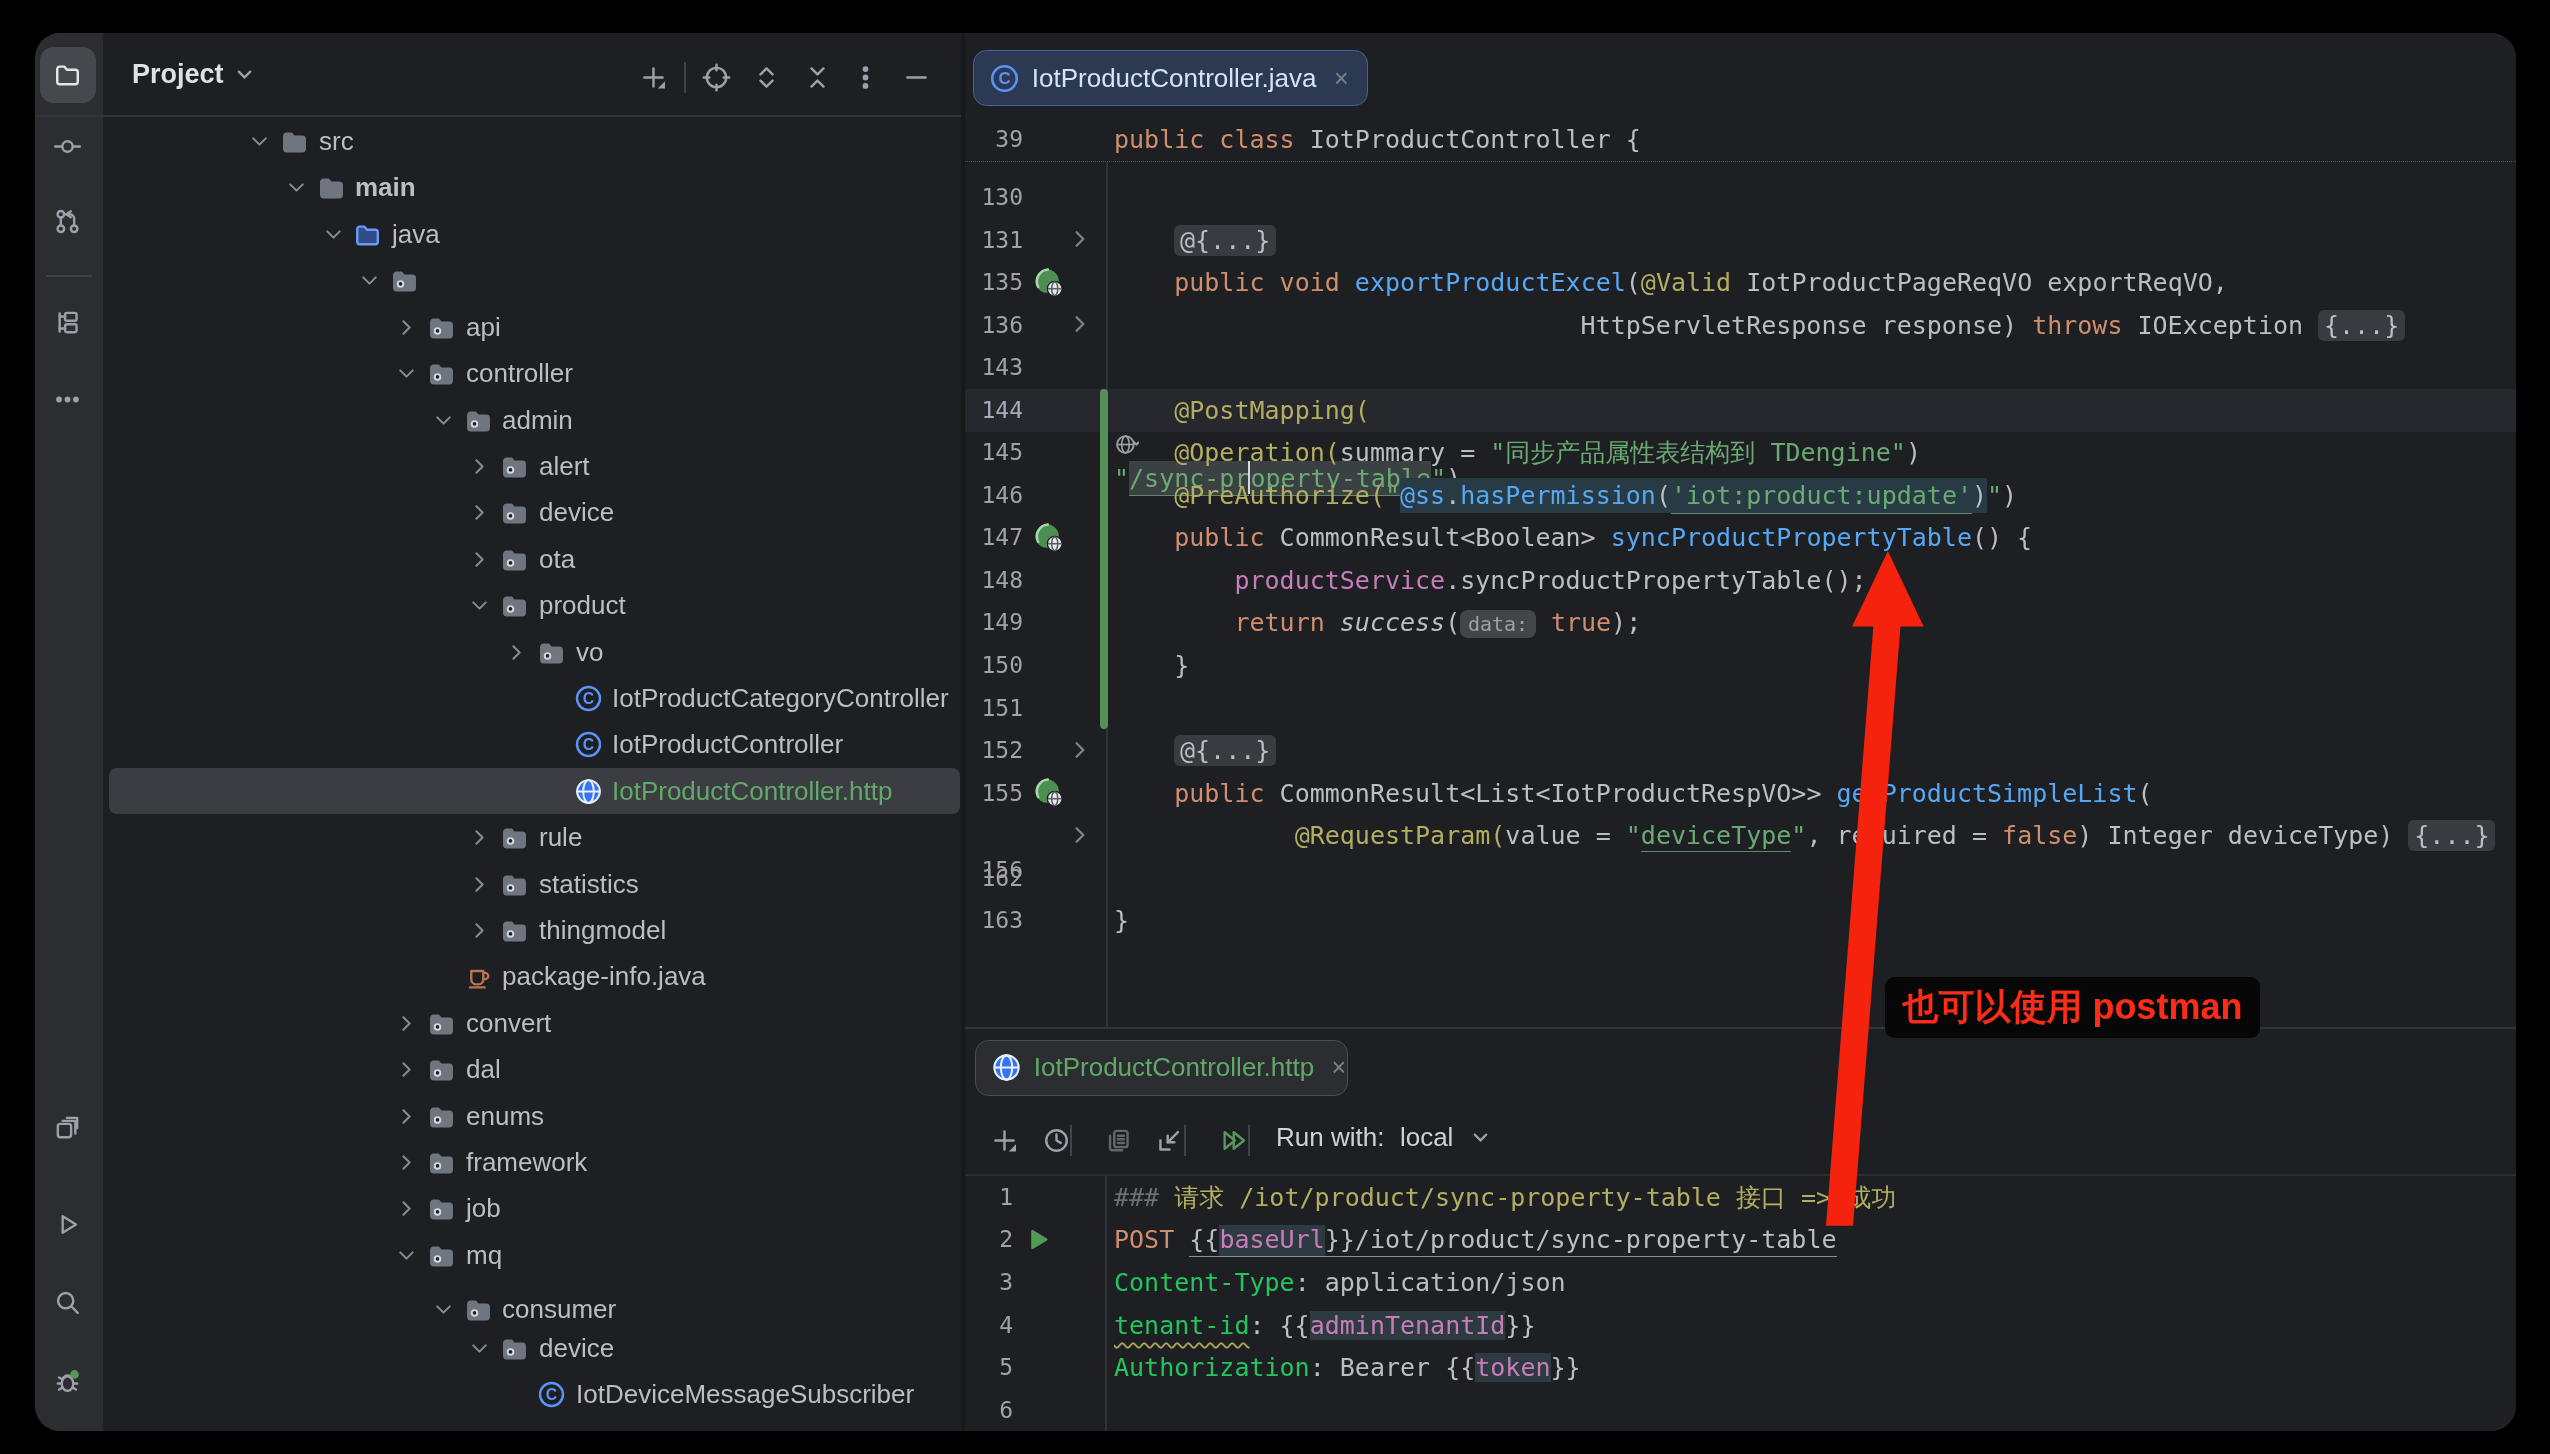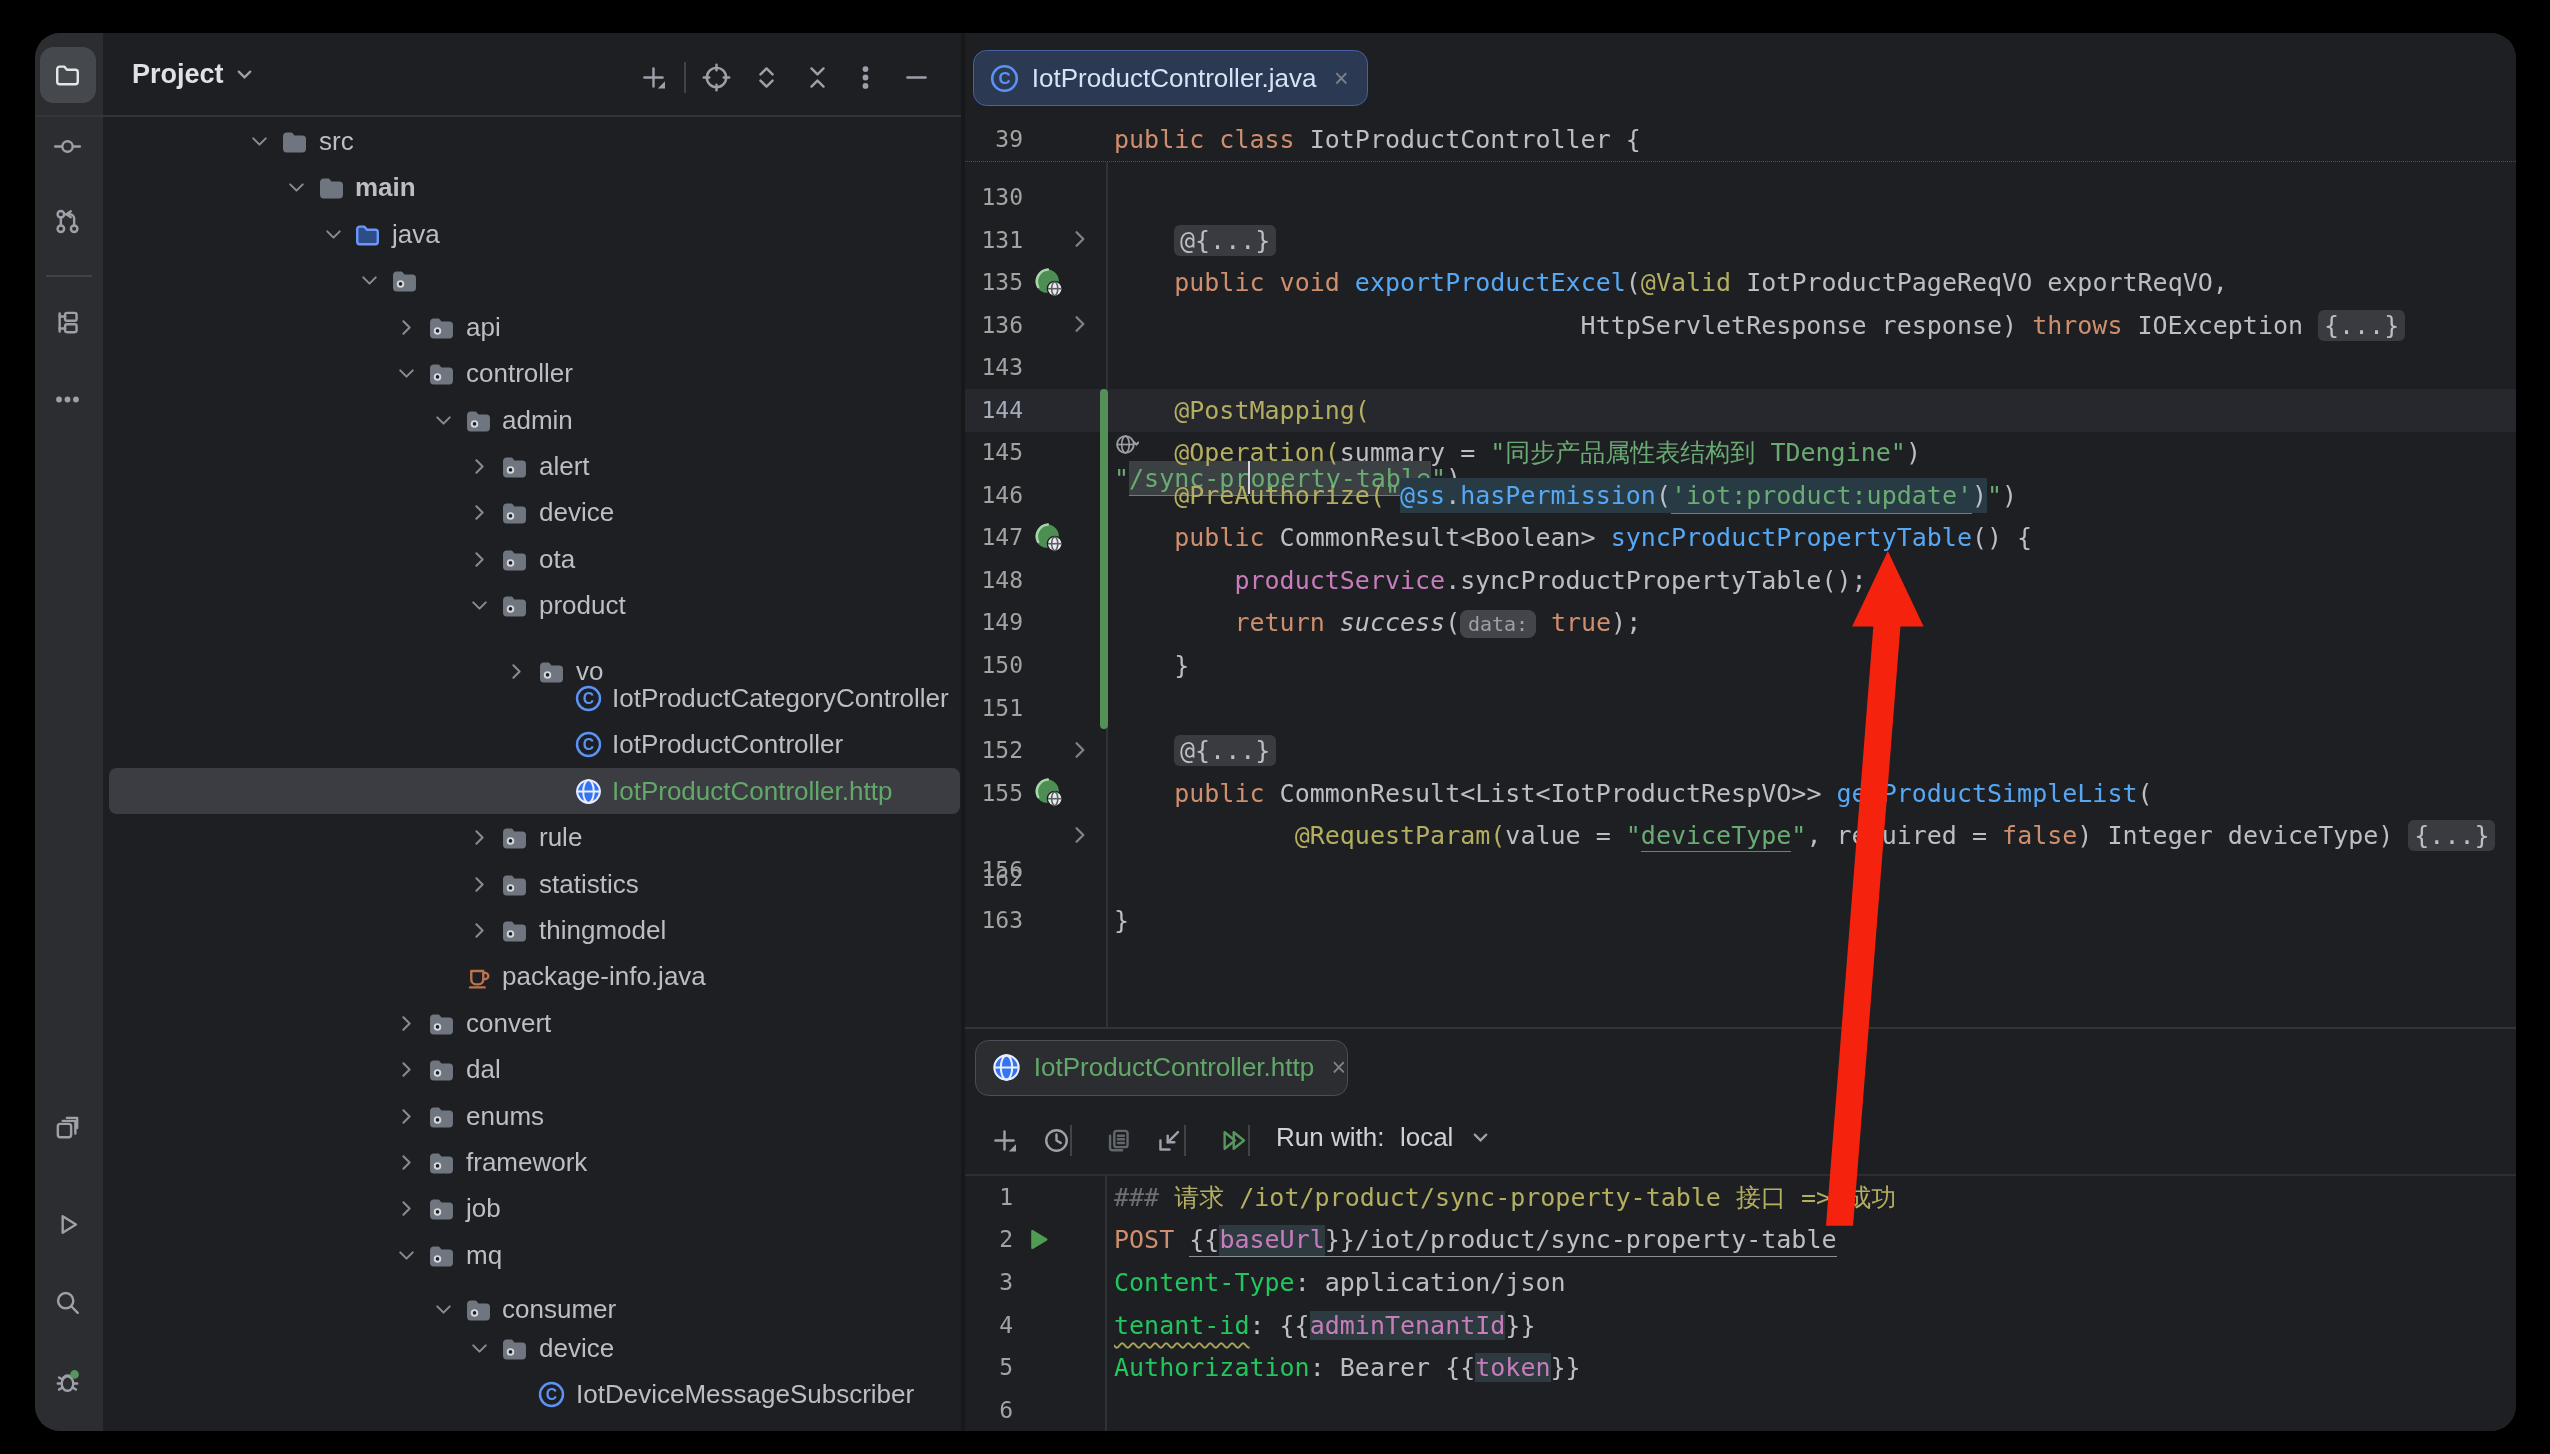--- a/index.html
+++ b/index.html
@@ -343,21 +343,21 @@
               </svg>
             </div>
             <div class="tr-icon" style="left: 397px; top: 8.7px;">
               <svg width="29" height="29" viewBox="0 0 24 24" fill="none" stroke="#9da0a8" stroke-width="2" stroke-linecap="round" stroke-linejoin="round">
                 <path d="M3.5 7.5a2 2 0 0 1 2-2h4l2 2.5h7a2 2 0 0 1 2 2v8a2 2 0 0 1-2 2h-13a2 2 0 0 1-2-2z" fill="#70767f" stroke="#70767f"></path>
                 <circle cx="8.7" cy="14.8" r="2.3" fill="#1e1f22" stroke="#d6d8dd" stroke-width="1.6"></circle>
               </svg>
             </div>
             <div class="tr-label" style="left: 436px;">product</div>
           </div>
-          <div class="tree-row" style="top: 596px; left: 0px; width: 860px; margin-top: 19px;">
+          <div class="tree-row" style="top: 596px; left: 0px; width: 860px;">
             <div class="tr-chev" style="left: 401px; top: 10.6px;">
               <svg width="25" height="25" viewBox="0 0 24 24" fill="none" stroke="#9da0a8" stroke-width="2" stroke-linecap="round" stroke-linejoin="round">
                 <polyline points="9,6 15,12 9,18" stroke="#868b92"></polyline>
               </svg>
             </div>
             <div class="tr-icon" style="left: 434px; top: 8.7px;">
               <svg width="29" height="29" viewBox="0 0 24 24" fill="none" stroke="#9da0a8" stroke-width="2" stroke-linecap="round" stroke-linejoin="round">
                 <path d="M3.5 7.5a2 2 0 0 1 2-2h4l2 2.5h7a2 2 0 0 1 2 2v8a2 2 0 0 1-2 2h-13a2 2 0 0 1-2-2z" fill="#70767f" stroke="#70767f"></path>
                 <circle cx="8.7" cy="14.8" r="2.3" fill="#1e1f22" stroke="#d6d8dd" stroke-width="1.6"></circle>
               </svg>
@@ -770,14 +770,15 @@
           <div class="code-line" style="top: 317px;"><span class="tok-hn">Authorization</span><span class="tok-w">: Bearer {{</span><span class="tok-v">token</span><span class="tok-w">}}</span></div>
           <div class="ln" style="width: 48px; top: 360px;">6</div>
           <div class="code-line" style="top: 360px;"></div>
         </div>
     </div>
   </div>
 
   <svg id="arrow" width="2550" height="1454" style="position:absolute;left:0;top:0;pointer-events:none" viewBox="0 0 2638 1504">
     <path d="M1953 570 L1916 648 L1938 648 L1889 1268 L1917 1268 L1966 648 L1990 648 Z" fill="#f5230e"></path>
   </svg>
+  <div id="anno-label" style="color: rgb(251, 44, 24);">也可以使用 postman</div>
 </div>
 
 
 </body></html>

